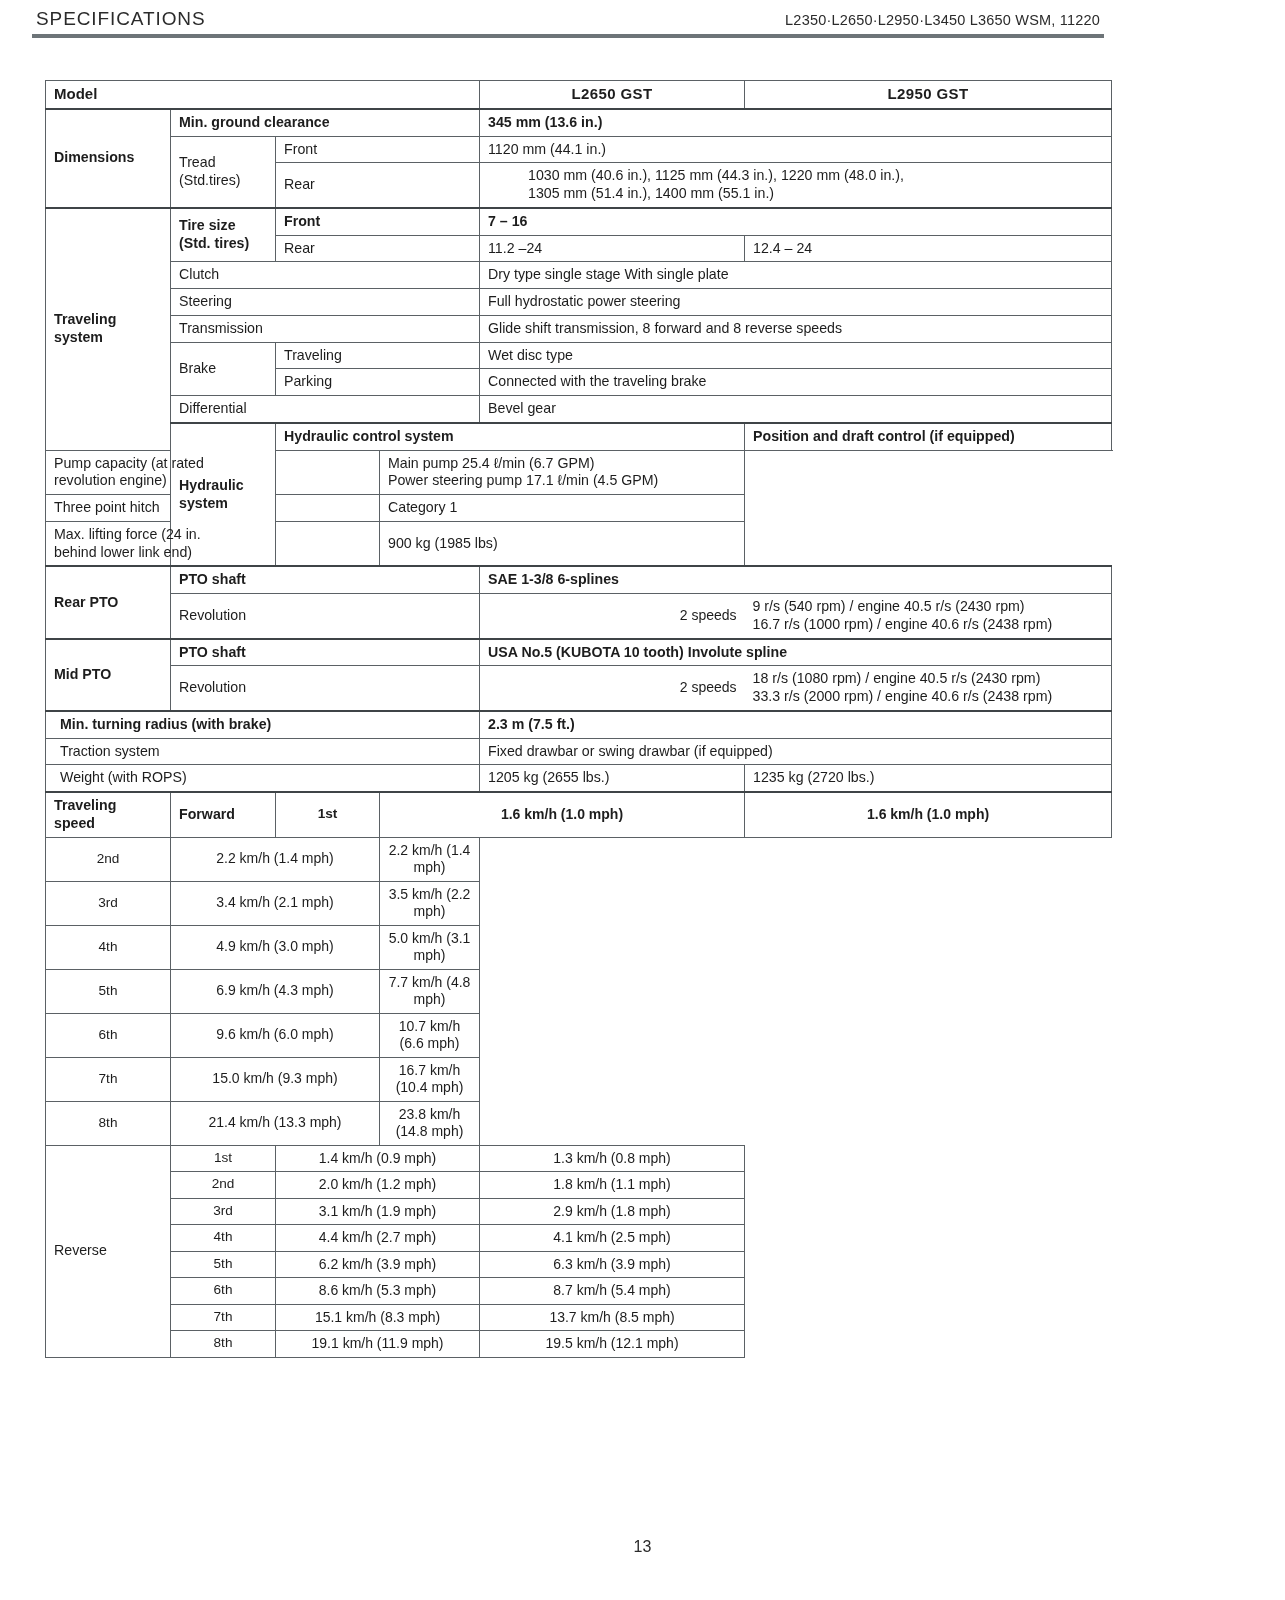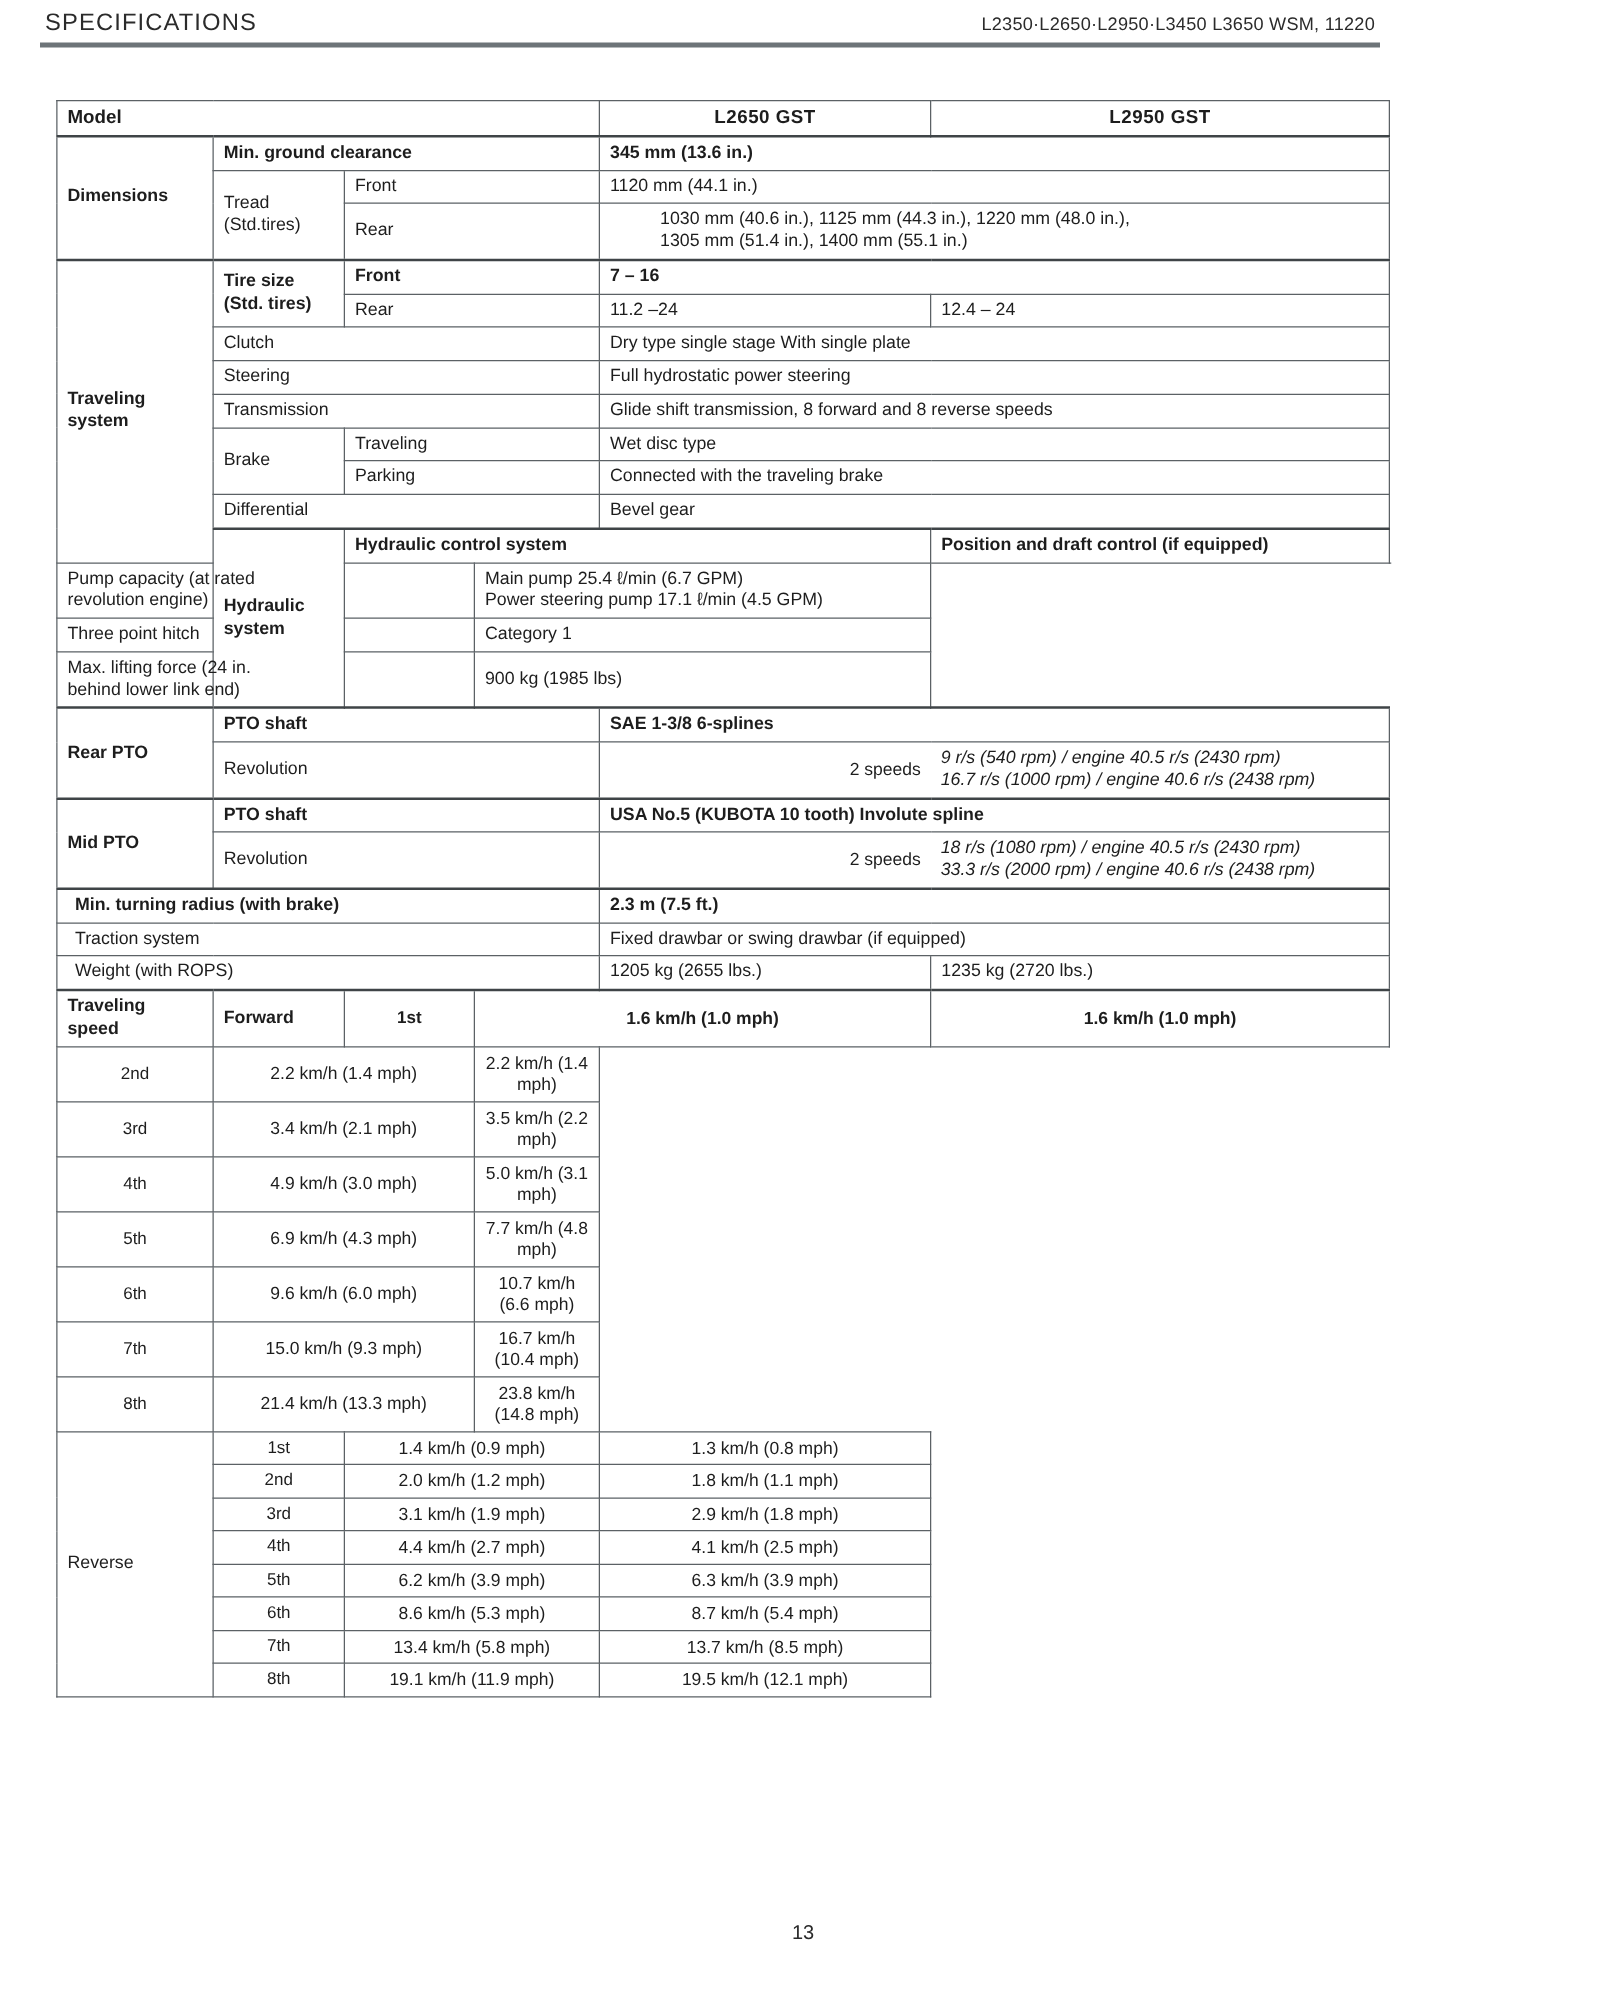--- a/index.html
+++ b/index.html
@@ -94,21 +94,21 @@
     font-weight: bold;
     font-size: 15px;
     padding-left: 14px;
   }
   .rowlabel { text-align: left; padding-left: 10px; }
   .sublabel { text-align: left; padding-left: 14px; }
   .gear     { text-align: center; font-size: 13.6px; padding: 3px 6px; }
   .speedval { text-align: center; font-size: 14px; padding: 3px 6px; }
   .two-line { line-height: 1.38; }
   .spd-label { text-align: right; font-size: 14px; }
-  .rev-lines { text-align: center; line-height: 1.5; font-style: italic; }
+  .rev-lines { text-align: center; line-height: 1.5; }
 
   
   .page-num {
     position: absolute;
     left: 0;
     top: 1538px;
     width: 1285px;
     text-align: center;
     font-size: 16px;
     color: #2b2b2b;
@@ -363,21 +363,21 @@
           <td class="speedval" colspan="2">6.2 km/h (3.9 mph)</td>
           <td class="speedval">6.3 km/h (3.9 mph)</td>
         </tr>
         <tr>
           <td class="gear">6th</td>
           <td class="speedval" colspan="2">8.6 km/h (5.3 mph)</td>
           <td class="speedval">8.7 km/h (5.4 mph)</td>
         </tr>
         <tr>
           <td class="gear">7th</td>
-          <td class="speedval" colspan="2">13.4 km/h (5.8 mph)</td>
+          <td class="speedval" colspan="2">15.1 km/h (8.3 mph)</td>
           <td class="speedval">13.7 km/h (8.5 mph)</td>
         </tr>
         <tr>
           <td class="gear">8th</td>
           <td class="speedval" colspan="2">19.1 km/h (11.9 mph)</td>
           <td class="speedval">19.5 km/h (12.1 mph)</td>
         </tr>
       </tbody>
 
 </table>

